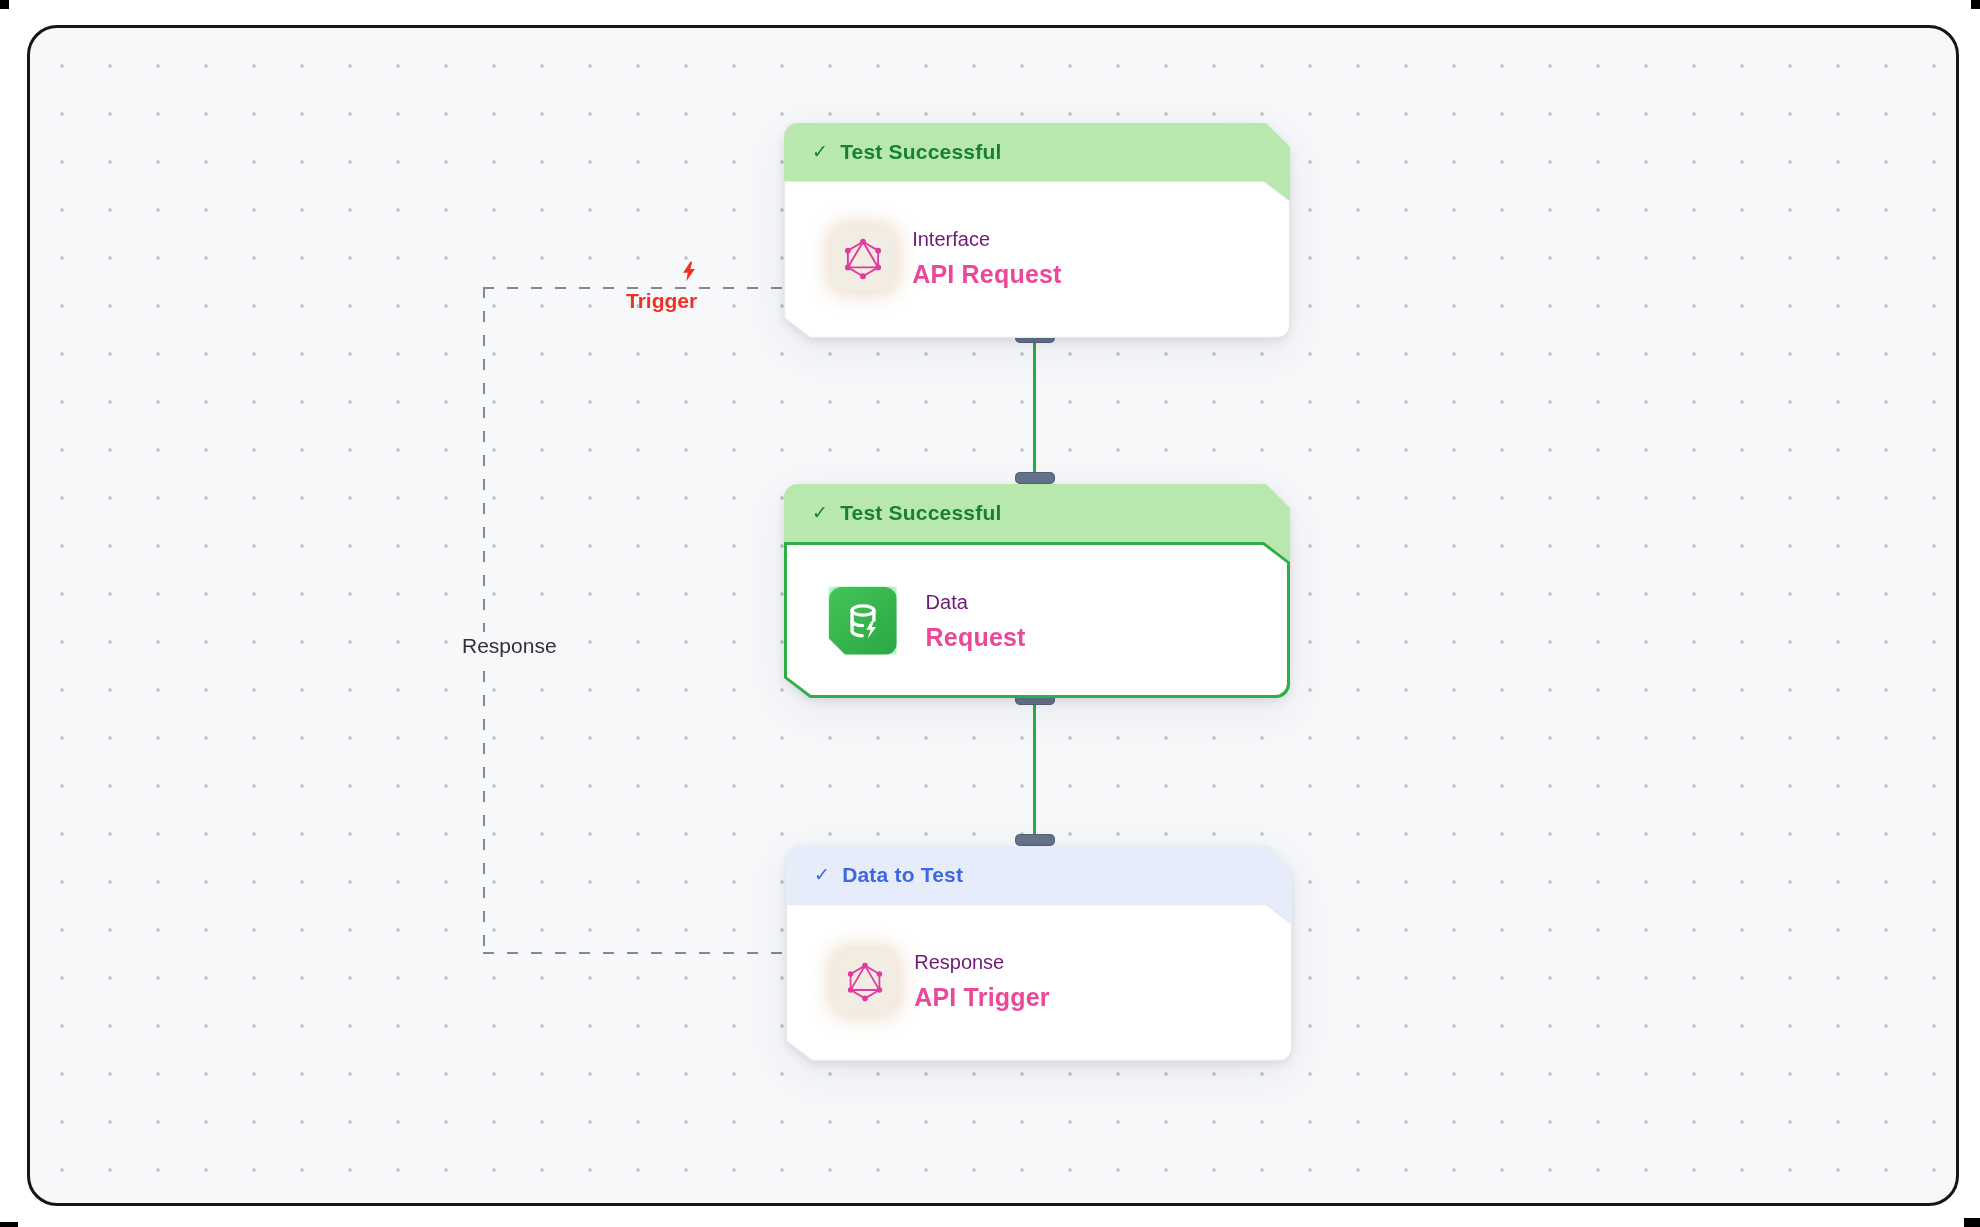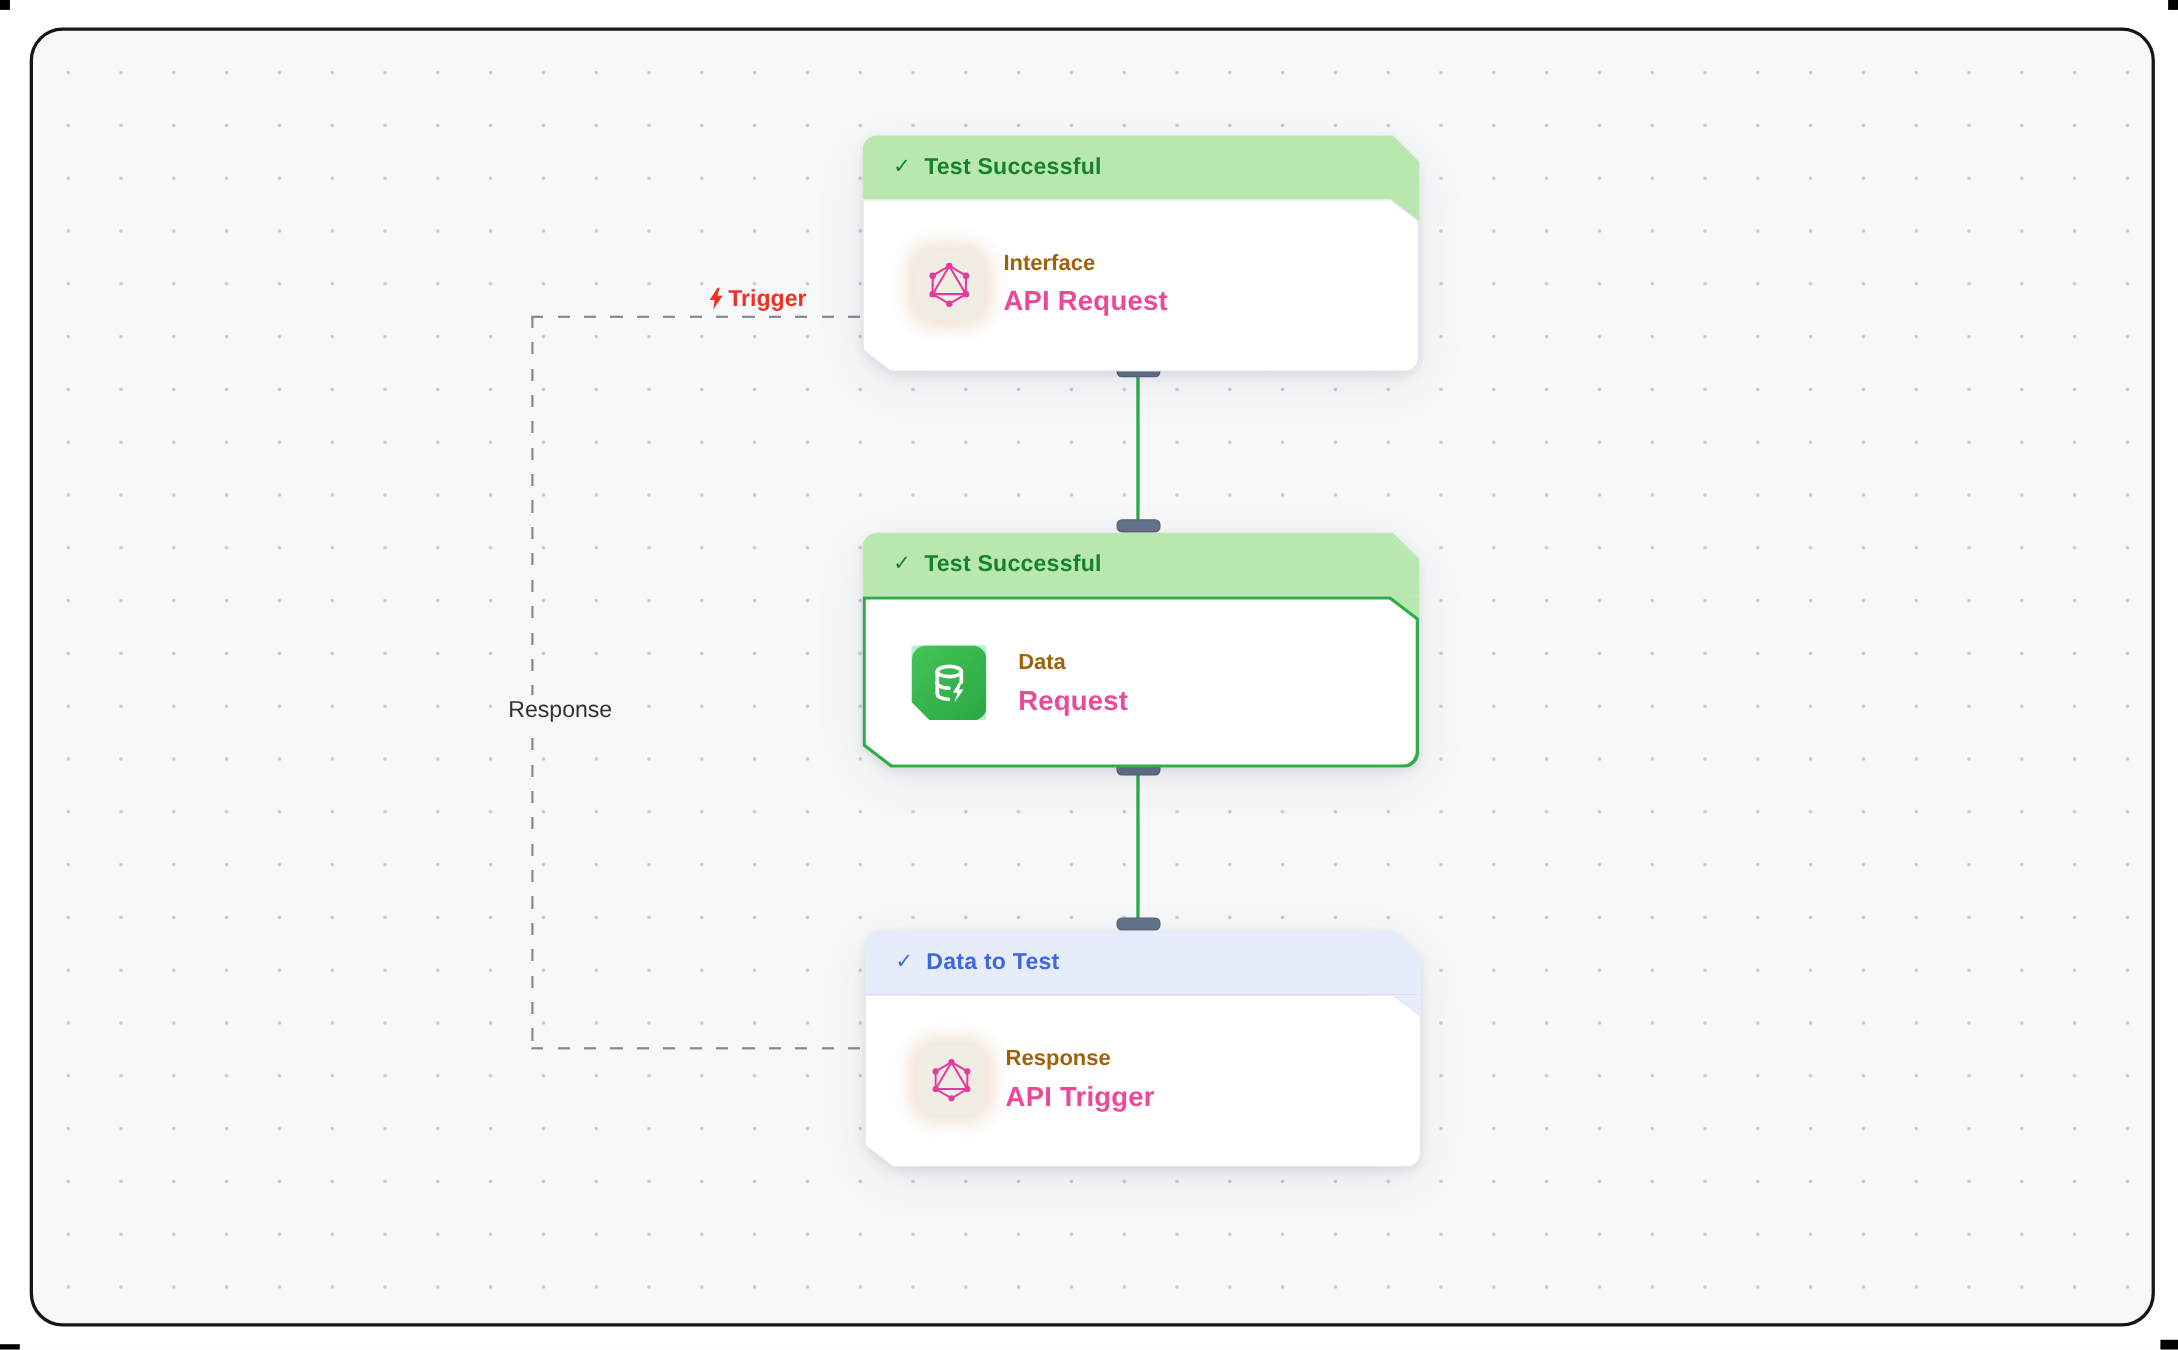--- a/index.html
+++ b/index.html
@@ -61,37 +61,37 @@
     display:flex;align-items:center;justify-content:center;
   }
   .tile-beige{background:#f2ede3;box-shadow:0 0 18px 5px rgba(235,216,196,.85);}
   .tile-green{
     background:linear-gradient(140deg,#45c458,#2aa742);
     border-radius:13px;
     clip-path:polygon(0 0,100% 0,100% 100%,24% 100%,0 76%);
     filter:drop-shadow(0 0 6px rgba(74,222,128,.9)) drop-shadow(0 0 16px rgba(74,222,128,.55));
   }
   .node-texts{position:absolute;left:127px;top:46px;}
-  .category{font-size:20px;font-weight:700;color:#a16207;}
+  .category{font-size:20px;font-weight:400;color:#701a75;}
   .title{font-size:25px;font-weight:700;color:#ec4899;margin-top:9px;letter-spacing:.2px;}
 
   
   .edge-line{position:absolute;width:2.6px;background:var(--connector);}
   .handle{position:absolute;width:40px;height:12px;border-radius:5px;
     background:var(--handle);box-shadow:inset 0 0 0 1px rgba(30,41,59,.25);}
 
   
   .loop-top,.loop-bottom{position:absolute;height:2.4px;
     background:repeating-linear-gradient(90deg,#85888f 0 11px,transparent 11px 24px);}
   .loop-left{position:absolute;width:2.4px;
     background:repeating-linear-gradient(180deg,#85888f 0 11px,transparent 11px 24px);}
   .edge-label{position:absolute;font-size:21px;}
   .label-response{left:424px;top:604px;color:#303236;background:#f7f8fa;padding:2px 8px;}
-  .label-trigger{left:613px;top:232px;color:var(--trigger-red);font-weight:700;
-    display:flex;align-items:flex-start;gap:3px;}
+  .label-trigger{left:596px;top:232px;color:var(--trigger-red);font-weight:700;
+    display:flex;align-items:flex-end;gap:3px;flex-direction:column;}
   .bolt-icon{display:inline-block;transform:translateY(1px);}
 </style>
 </head>
 <body>
 
 <div class="canvas">
 
   <div class="loop-top" style="left:453px;top:259px;width:302px;"></div>
   <div class="loop-left" style="left:453px;top:259px;height:667px;"></div>
   <div class="loop-bottom" style="left:453px;top:924px;width:304px;"></div>

